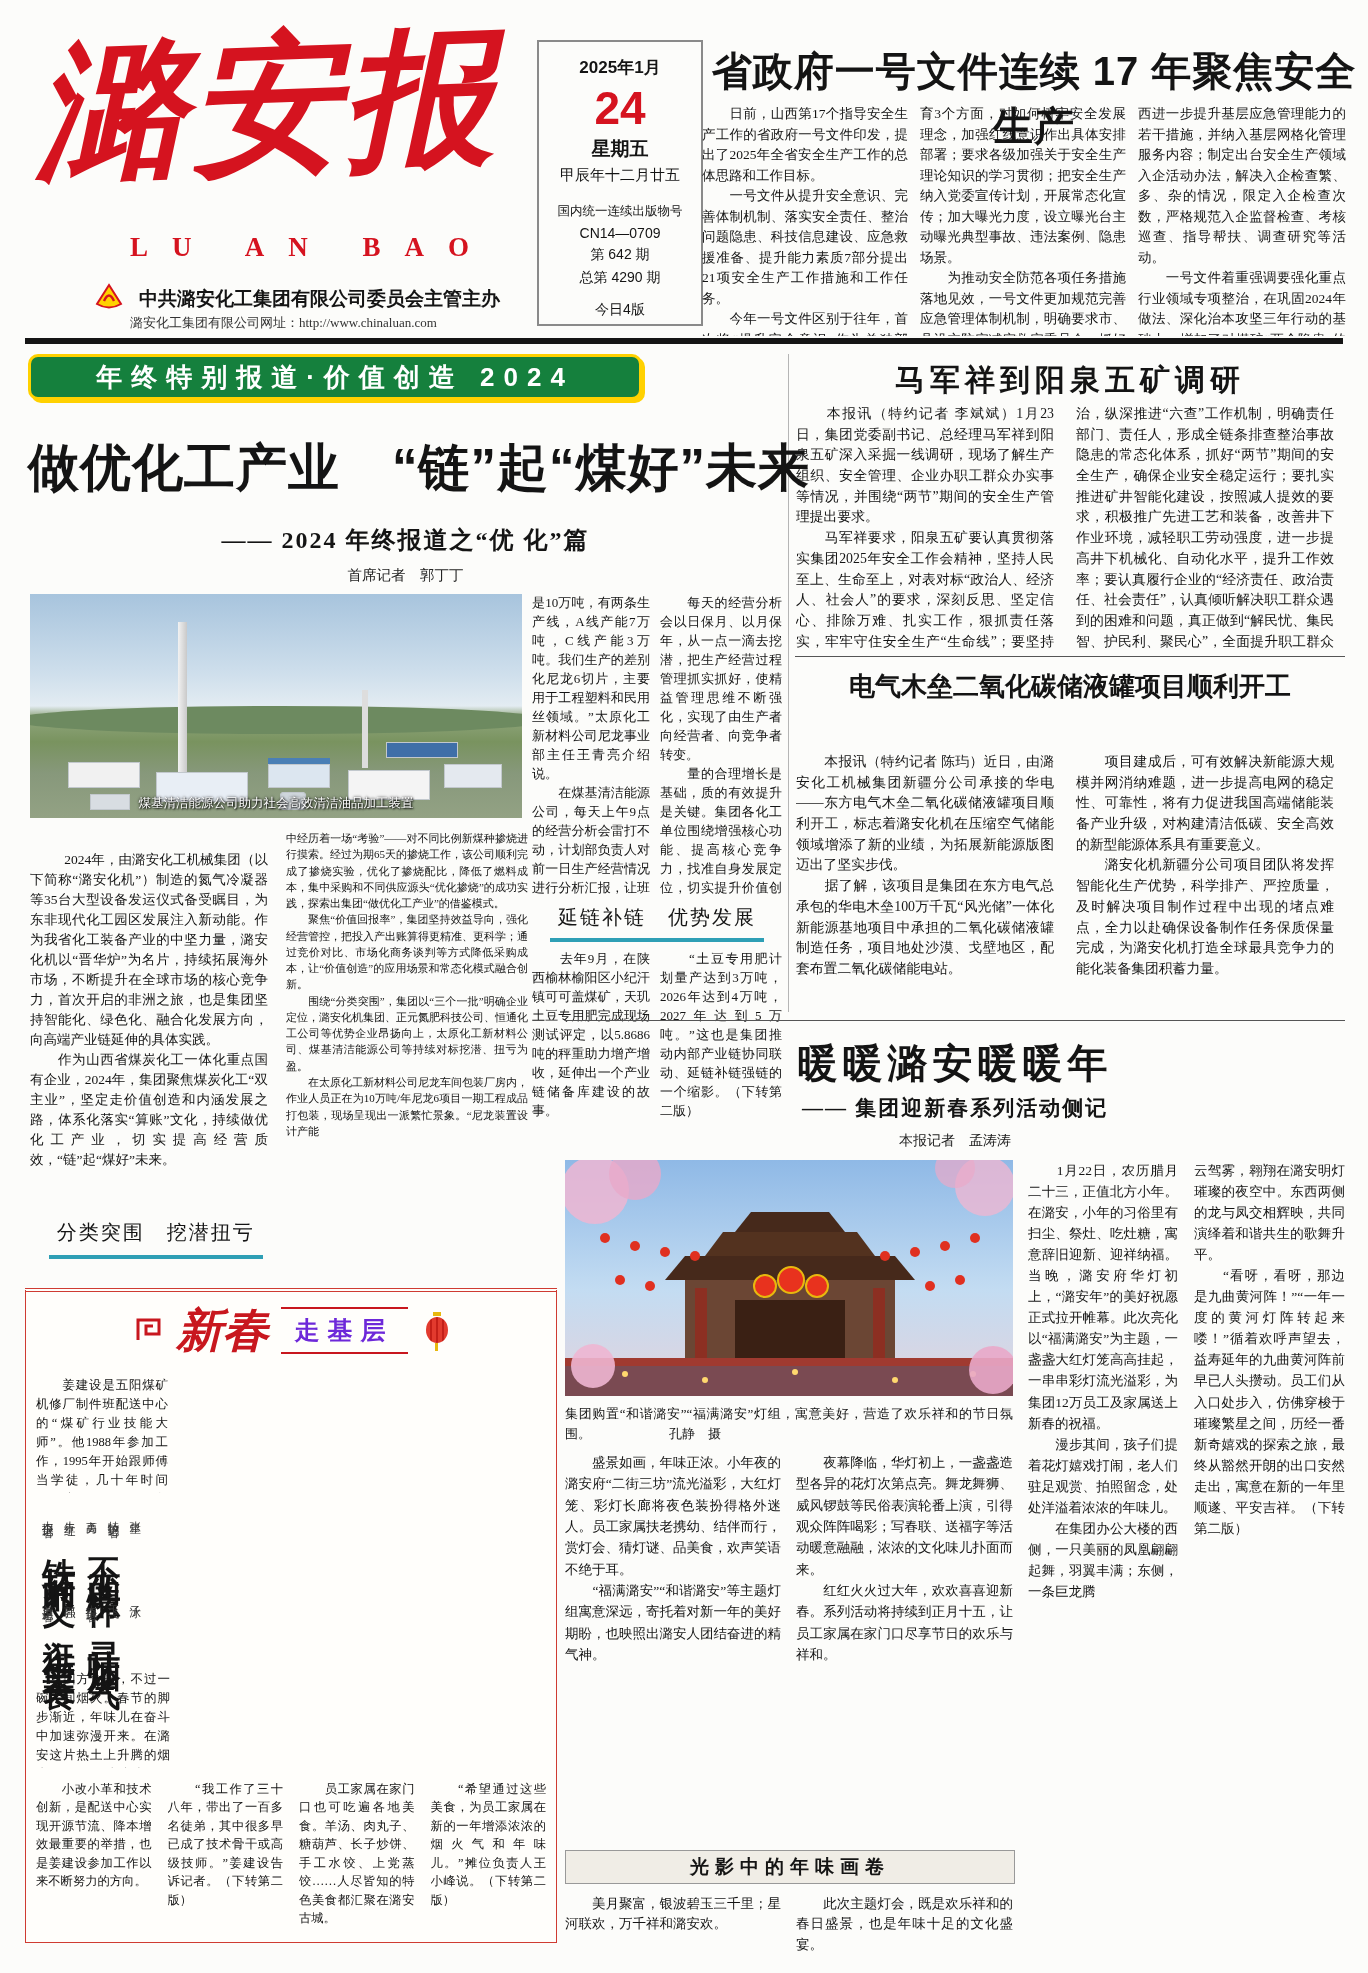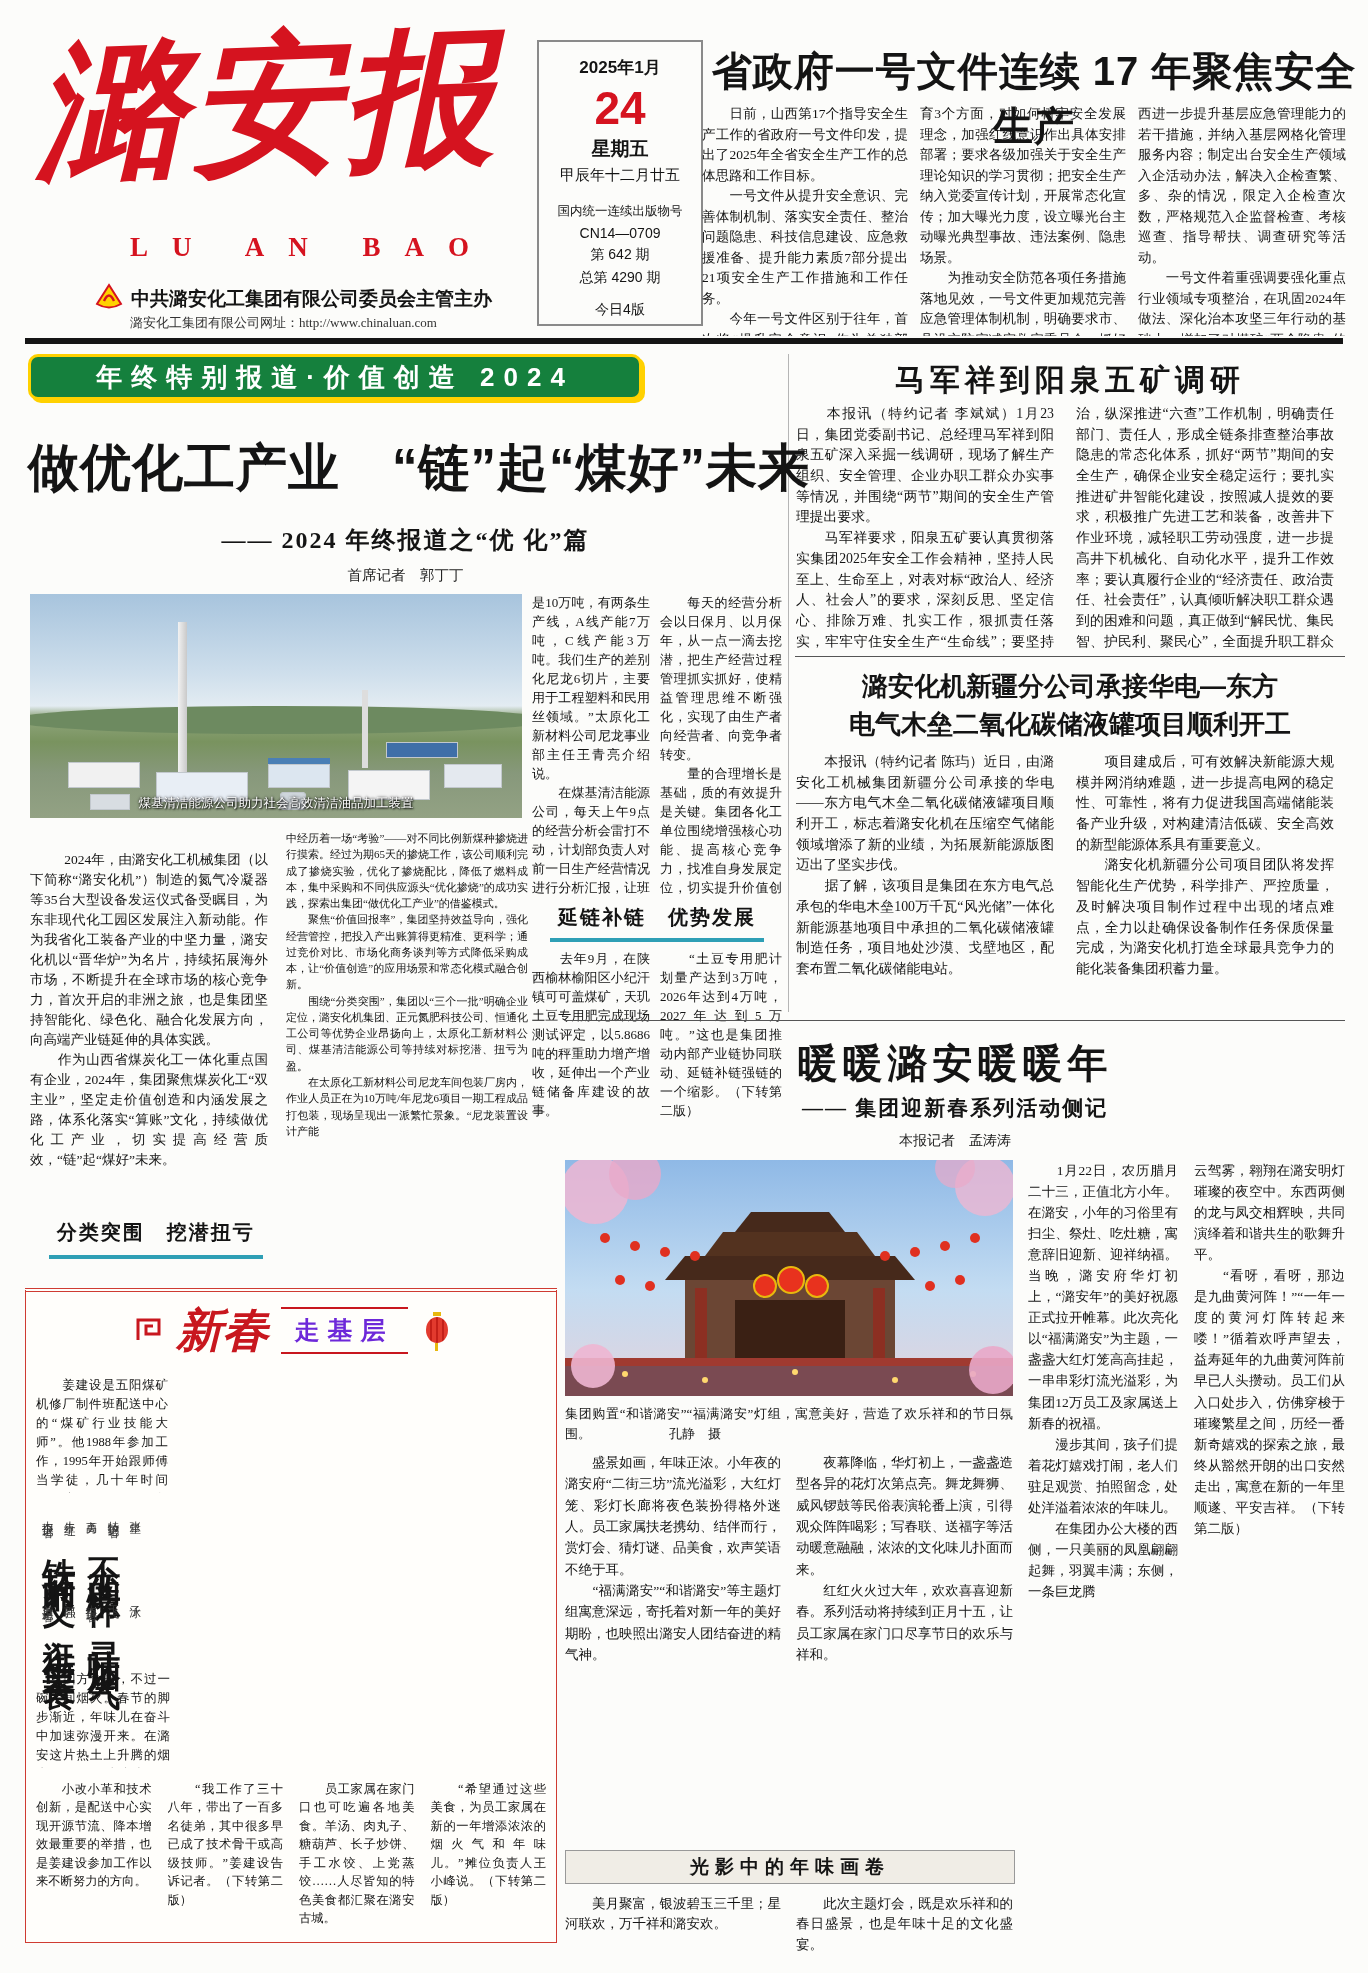--- a/index.html
+++ b/index.html
@@ -6,39 +6,39 @@
   body{width:1368px;height:1973px;position:relative;background:#fcfcfa;color:#141414;
        font-family:"Liberation Serif",serif;overflow:hidden;}
   .abs{position:absolute;}
   .txt{white-space:pre-wrap;text-align:justify;overflow:hidden;}
   .center{text-align:center;}
   .sans{font-family:"Liberation Sans",sans-serif;}
   
   .callig{font-family:"DejaVu Serif",serif;font-style:italic;font-weight:bold;
           font-size:150px;line-height:1;color:#d5131f;letter-spacing:4px;transform:rotate(-2deg);}
   .latin{color:#d5131f;font-size:27px;letter-spacing:24px;font-weight:bold;}
-  .sponsor{font-size:19px;font-weight:bold;display:flex;align-items:center;gap:8px;}
+  .sponsor{font-size:19px;font-weight:bold;display:flex;align-items:center;gap:16px;}
   .website{font-size:13px;color:#333;}
   
   .datebox{width:162px;height:268px;border:2px solid #8a8a8a;text-align:center;padding-top:14px;}
   .db1{font-size:17px;font-weight:bold;}
   .dbday{font-size:46px;font-weight:900;color:#d5131f;line-height:1.1;margin-top:4px;}
   .db2{font-size:19px;font-weight:bold;margin-top:2px;}
   .db3{font-size:15px;margin-top:4px;}
   .db4{font-size:12.5px;margin-top:18px;}
   .db5{font-size:14px;margin-top:5px;}
   
   .toptitle{font-size:40px;font-weight:900;letter-spacing:1px;}
   .mainhead{font-size:51px;font-weight:900;letter-spacing:1px;white-space:nowrap;}
   .subtt{font-size:24px;font-weight:600;letter-spacing:2px;}
   .bline{font-size:14.5px;color:#222;}
   .r1title{font-size:30px;font-weight:900;letter-spacing:5px;}
   .r2title{font-size:26px;font-weight:900;line-height:1.45;}
   .warmtitle{font-size:40px;font-weight:900;letter-spacing:5px;}
-  .subhead{display:inline-block;font-family:"Liberation Sans",sans-serif;font-weight:700;
+  .subhead{display:inline-block;font-family:"Liberation Sans",sans-serif;font-weight:400;
            font-size:20px;letter-spacing:2px;padding:0 8px 7px;border-bottom:4px solid #2e9fb5;}
   .banner{background:#15803d;border:3px solid #ffd100;border-radius:10px;box-shadow:3px 3px 0 #ffd100;
           color:#fff;font-weight:900;font-size:26px;letter-spacing:9px;line-height:40px;text-align:center;}
   .rule{background:#151515;}
   .thin{background:#555;}
   .vline{background:#b5b5b5;}
   
   .bodytxt{font-size:13.5px;line-height:1.52;}
   .small{font-size:13px;line-height:1.46;}
   
@@ -149,21 +149,20 @@
 <div class="abs txt small" style="left:532px;top:950px;width:118px;height:182px;">　　去年9月，在陕西榆林榆阳区小纪汗镇可可盖煤矿，天玑土豆专用肥完成现场测试评定，以5.8686吨的秤重助力增产增收，延伸出一个产业链储备库建设的故事。</div>
 <div class="abs txt small" style="left:660px;top:950px;width:122px;height:182px;">　　“土豆专用肥计划量产达到3万吨，2026年达到4万吨，2027年达到5万吨。”这也是集团推动内部产业链协同联动、延链补链强链的一个缩影。（下转第二版）</div>
 
 <div class="abs r1title sans center" style="left:795px;top:360px;width:550px;">马军祥到阳泉五矿调研</div>
 <div class="abs txt" style="left:796px;top:404px;width:258px;height:244px;font-size:13.8px;line-height:1.5;">　　本报讯（特约记者 李斌斌）1月23日，集团党委副书记、总经理马军祥到阳泉五矿深入采掘一线调研，现场了解生产组织、安全管理、企业办职工群众办实事等情况，并围绕“两节”期间的安全生产管理提出要求。
 　　马军祥要求，阳泉五矿要认真贯彻落实集团2025年安全工作会精神，坚持人民至上、生命至上，对表对标“政治人、经济人、社会人”的要求，深刻反思、坚定信心、排除万难、扎实工作，狠抓责任落实，牢牢守住安全生产“生命线”；要坚持标本兼</div>
 <div class="abs txt" style="left:1076px;top:404px;width:258px;height:244px;font-size:13.8px;line-height:1.5;">治，纵深推进“六查”工作机制，明确责任部门、责任人，形成全链条排查整治事故隐患的常态化体系，抓好“两节”期间的安全生产，确保企业安全稳定运行；要扎实推进矿井智能化建设，按照减人提效的要求，积极推广先进工艺和装备，改善井下作业环境，减轻职工劳动强度，进一步提高井下机械化、自动化水平，提升工作效率；要认真履行企业的“经济责任、政治责任、社会责任”，认真倾听解决职工群众遇到的困难和问题，真正做到“解民忧、集民智、护民利、聚民心”，全面提升职工群众的满意度和幸福感。</div>
 <div class="abs thin" style="left:795px;top:656px;width:550px;height:1px;"></div>
 
 <div class="abs r2title sans center" style="left:795px;top:668px;width:550px;">
-  <div>潞安化机新疆分公司承接华电—东方</div>
   <div>电气木垒二氧化碳储液罐项目顺利开工</div>
 </div>
 <div class="abs txt" style="left:796px;top:752px;width:258px;height:258px;font-size:13.8px;line-height:1.5;">　　本报讯（特约记者 陈玙）近日，由潞安化工机械集团新疆分公司承接的华电——东方电气木垒二氧化碳储液罐项目顺利开工，标志着潞安化机在压缩空气储能领域增添了新的业绩，为拓展新能源版图迈出了坚实步伐。
 　　据了解，该项目是集团在东方电气总承包的华电木垒100万千瓦“风光储”一体化新能源基地项目中承担的二氧化碳储液罐制造任务，项目地处沙漠、戈壁地区，配套布置二氧化碳储能电站。</div>
 <div class="abs txt" style="left:1076px;top:752px;width:258px;height:258px;font-size:13.8px;line-height:1.5;">　　项目建成后，可有效解决新能源大规模并网消纳难题，进一步提高电网的稳定性、可靠性，将有力促进我国高端储能装备产业升级，对构建清洁低碳、安全高效的新型能源体系具有重要意义。
 　　潞安化机新疆分公司项目团队将发挥智能化生产优势，科学排产、严控质量，及时解决项目制作过程中出现的堵点难点，全力以赴确保设备制作任务保质保量完成，为潞安化机打造全球最具竞争力的能化装备集团积蓄力量。</div>
 
 <div class="abs thin" style="left:565px;top:1020px;width:780px;height:1px;"></div>
 <div class="abs warmtitle sans center" style="left:565px;top:1036px;width:780px;">暖暖潞安暖暖年</div>
 <div class="abs subtt center" style="left:565px;top:1094px;width:780px;font-size:21px;">——  集团迎新春系列活动侧记</div>

